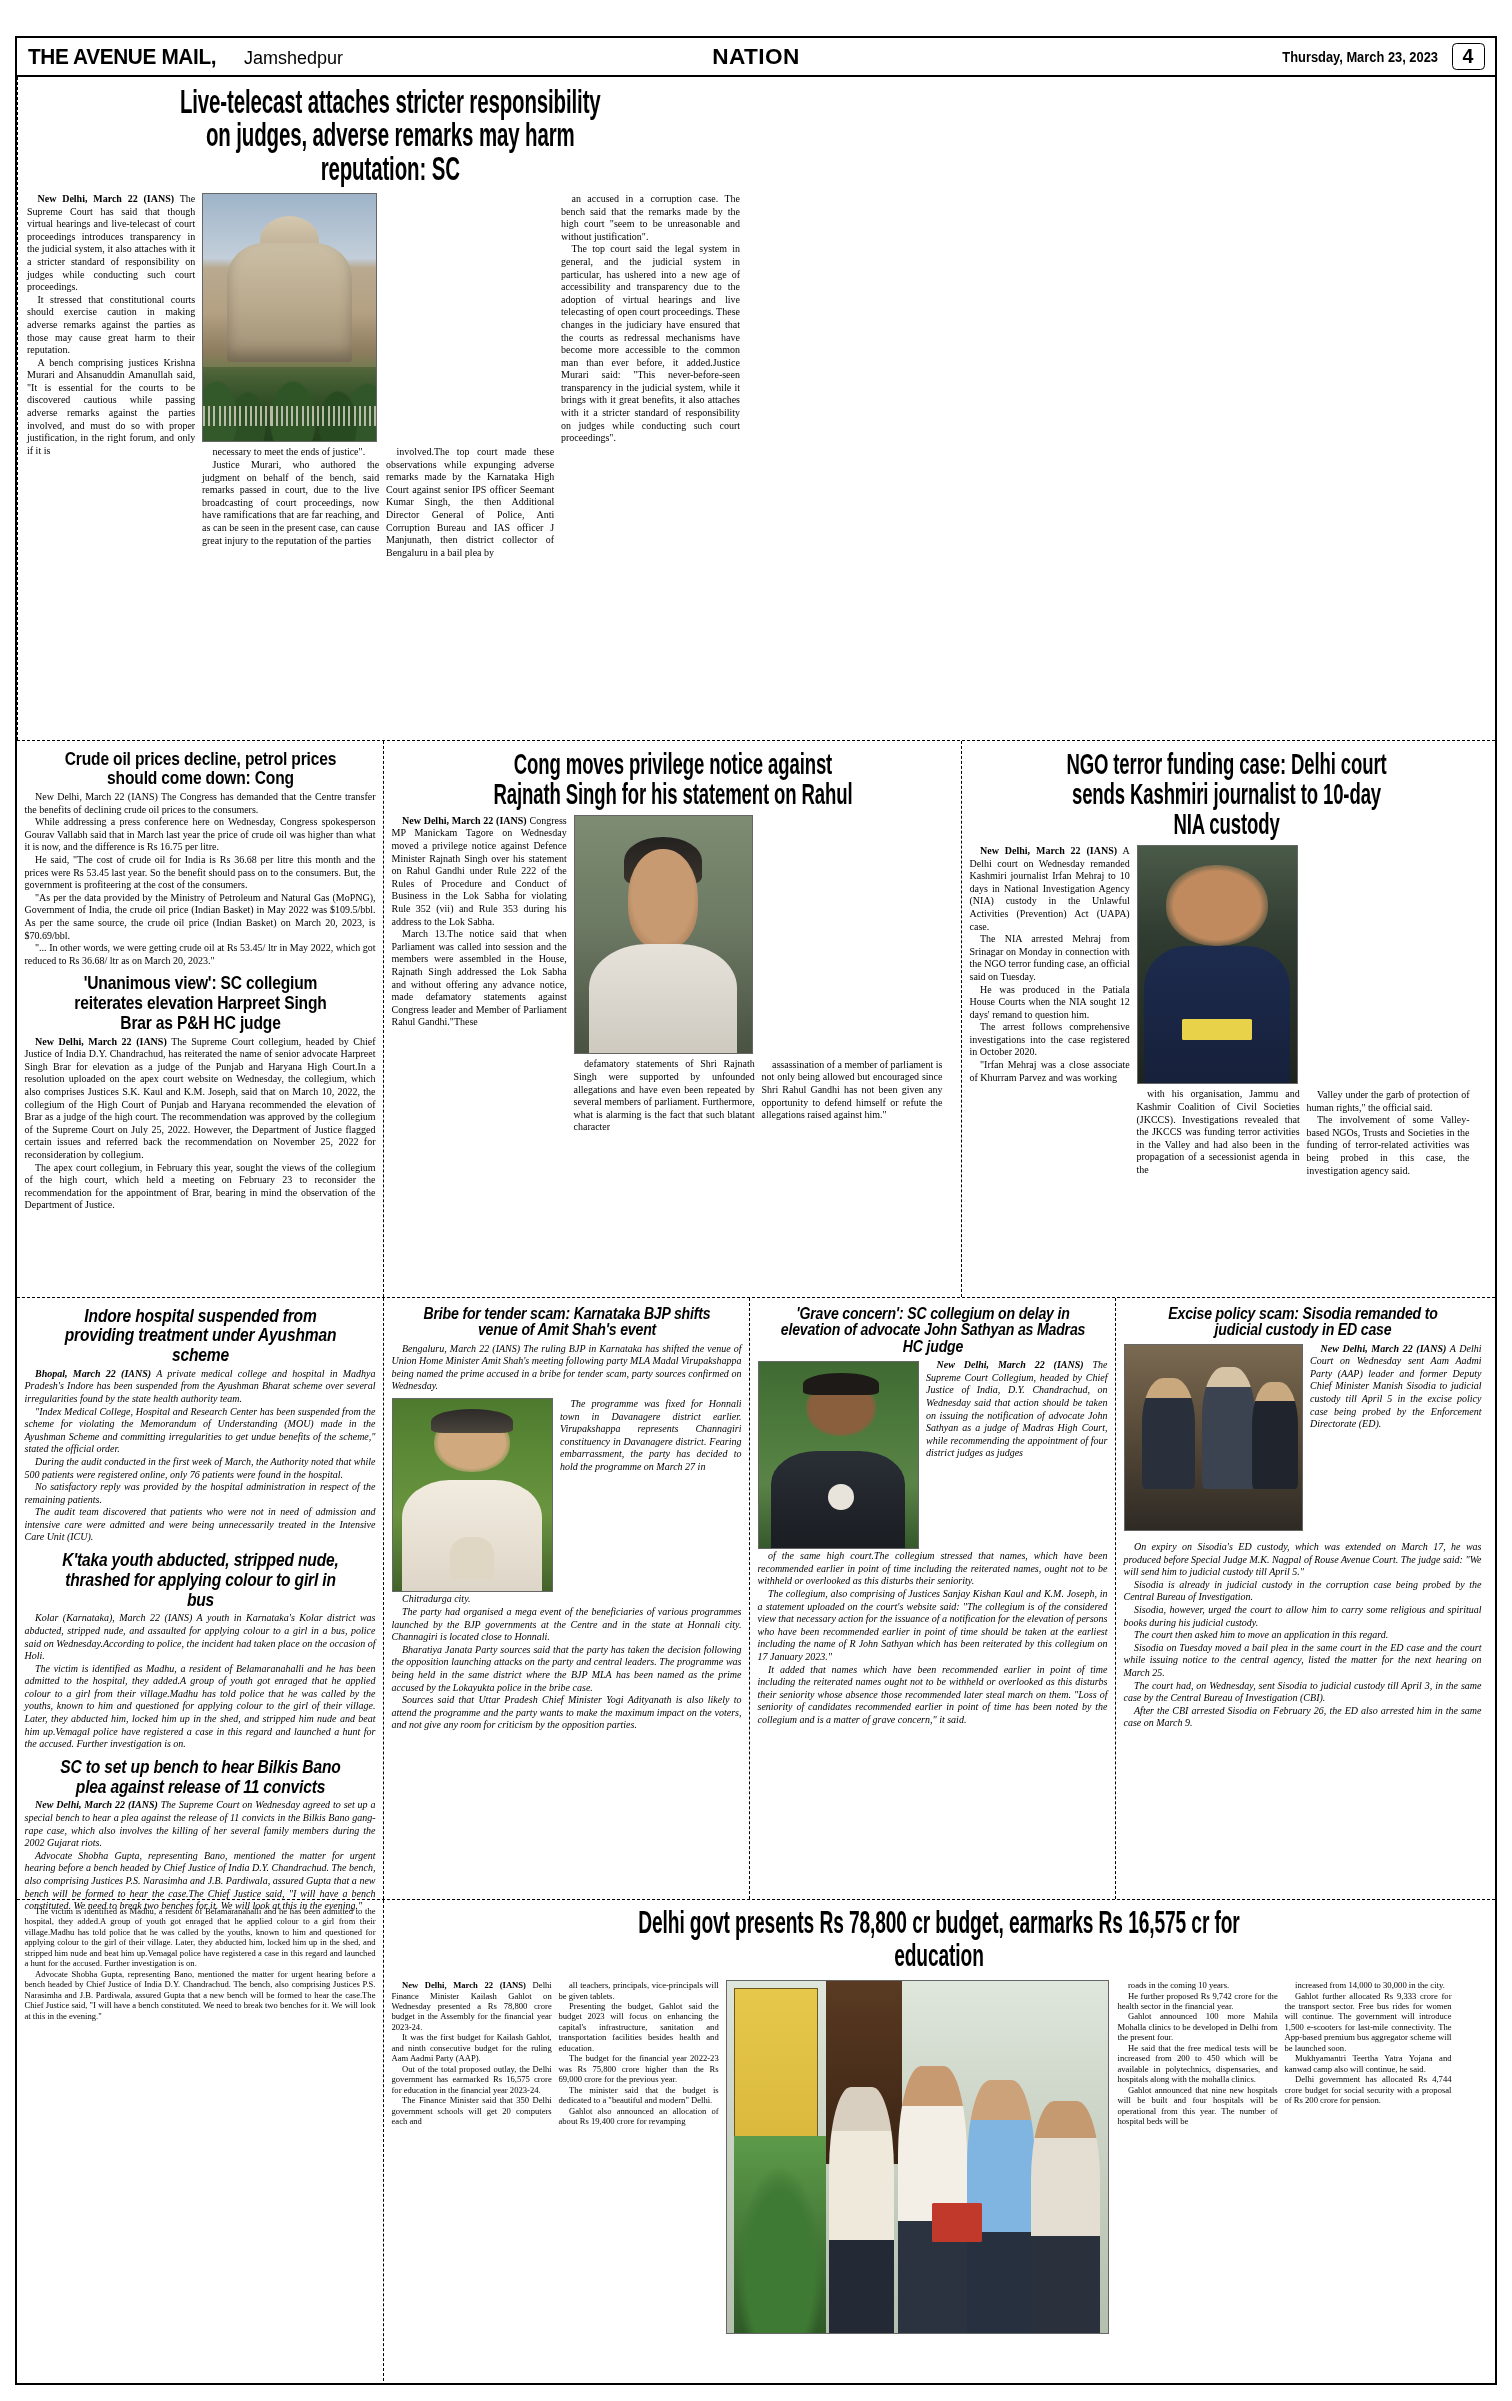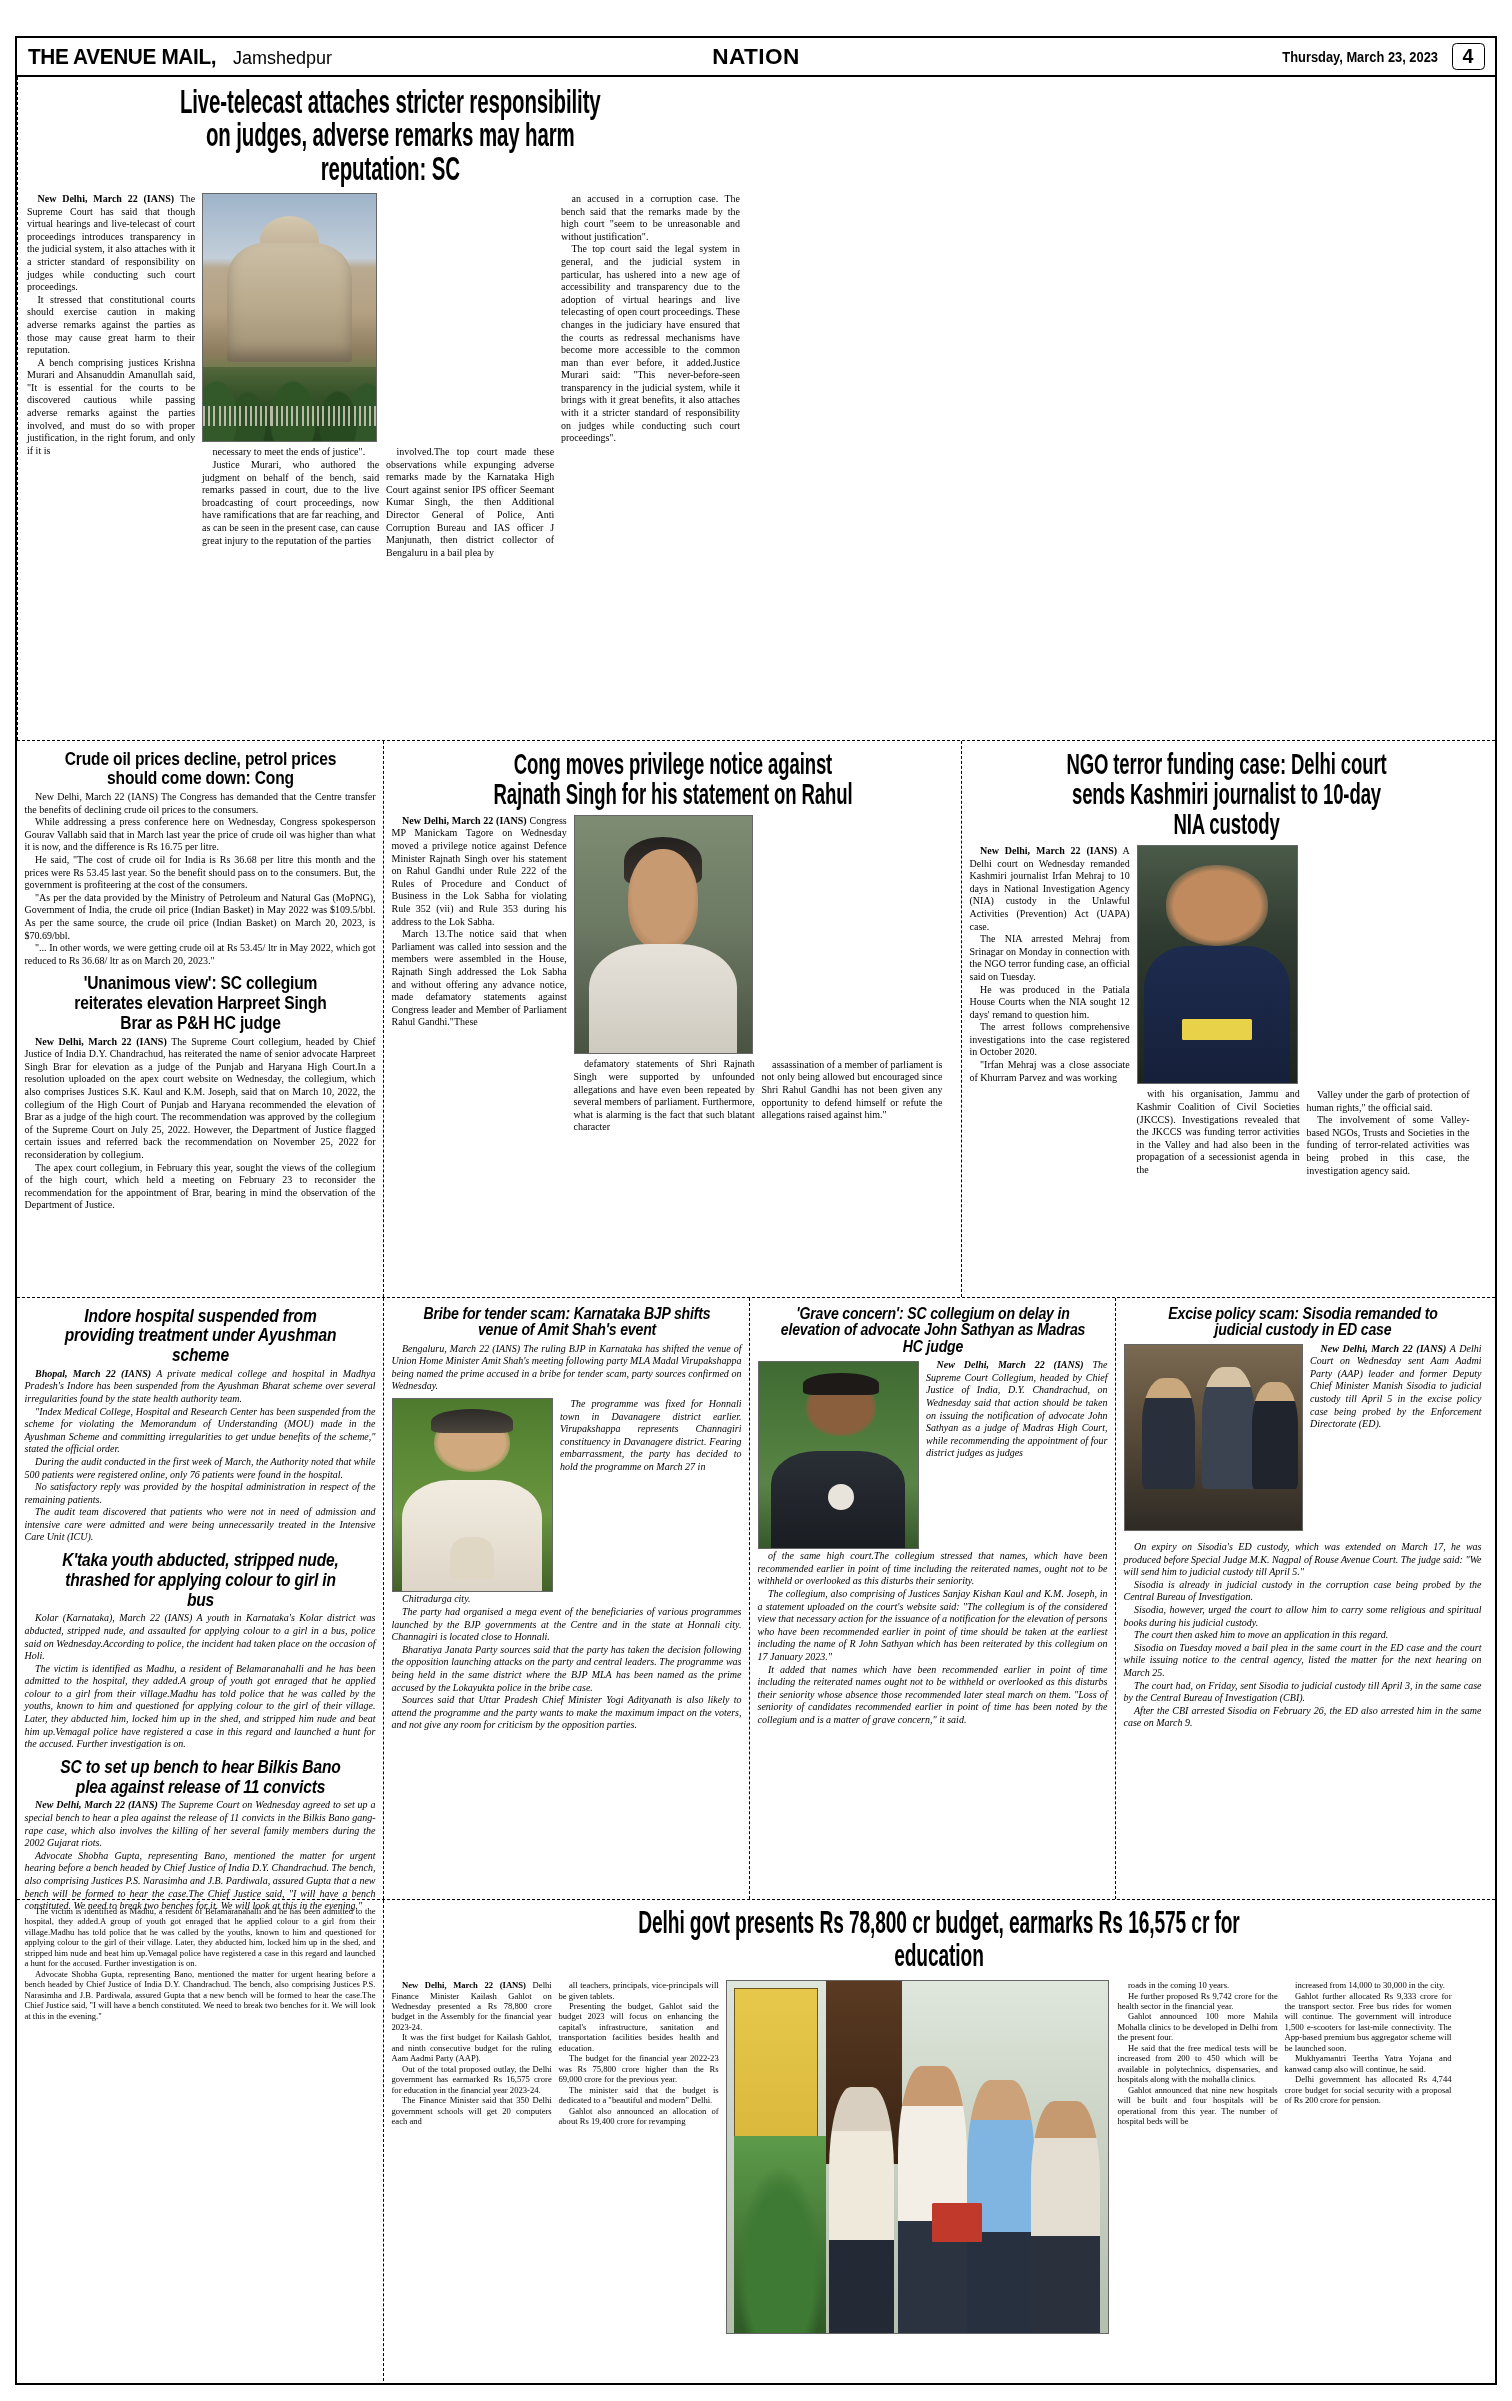--- a/index.html
+++ b/index.html
@@ -18,21 +18,21 @@
     padding:0;
   }
   
   .masthead {
     height:39px;
     display:flex; align-items:center;
     border-bottom:2.3px solid #000;
     padding:0 10.5px;
     position:relative;
   }
-  .mast-left { display:flex; align-items:baseline; gap:1px;justify-content:flex-end; }
+  .mast-left { display:flex; align-items:baseline; gap:12px;justify-content:flex-end; }
   .mast-title {
     font-family:"Liberation Sans", sans-serif;
     font-weight:bold; font-size:22.6px;
     letter-spacing:-0.4px;
     transform:scaleX(0.92); transform-origin:left center;
   }
   .mast-city {
     font-family:"Liberation Sans", sans-serif;
     font-size:18px; font-weight:normal;
   }
@@ -396,21 +396,21 @@
         <div class="body-col" style="width:172px;">
           <p><b>New Delhi, March 22 (IANS)</b> A Delhi Court on Wednesday sent Aam Aadmi Party (AAP) leader and former Deputy Chief Minister Manish Sisodia to judicial custody till April 5 in the excise policy case being probed by the Enforcement Directorate (ED).</p>
         </div>
       </div>
       <div class="body-col" style="margin-top:10px;">
         <p>On expiry on Sisodia's ED custody, which was extended on March 17, he was produced before Special Judge M.K. Nagpal of Rouse Avenue Court. The judge said: "We will send him to judicial custody till April 5."</p>
         <p>Sisodia is already in judicial custody in the corruption case being probed by the Central Bureau of Investigation.</p>
         <p>Sisodia, however, urged the court to allow him to carry some religious and spiritual books during his judicial custody.</p>
         <p>The court then asked him to move an application in this regard.</p>
         <p>Sisodia on Tuesday moved a bail plea in the same court in the ED case and the court while issuing notice to the central agency, listed the matter for the next hearing on March 25.</p>
-        <p>The court had, on Friday, sent Sisodia to judicial custody till April 3, in the same case by the Central Bureau of Investigation (CBI).</p>
+        <p>The court had, on Wednesday, sent Sisodia to judicial custody till April 3, in the same case by the Central Bureau of Investigation (CBI).</p>
         <p>After the CBI arrested Sisodia on February 26, the ED also arrested him in the same case on March 9.</p>
       </div>
     </div>
   </div>
 
   <div class="row dash-top" style="height:482px;">
 
     <div style="width:366px;padding:6px 7.5px;">
       <div class="body-col tiny">
         <p>The victim is identified as Madhu, a resident of Belamaranahalli and he has been admitted to the hospital, they added.A group of youth got enraged that he applied colour to a girl from their village.Madhu has told police that he was called by the youths, known to him and questioned for applying colour to the girl of their village. Later, they abducted him, locked him up in the shed, and stripped him nude and beat him up.Vemagal police have registered a case in this regard and launched a hunt for the accused. Further investigation is on.</p>

